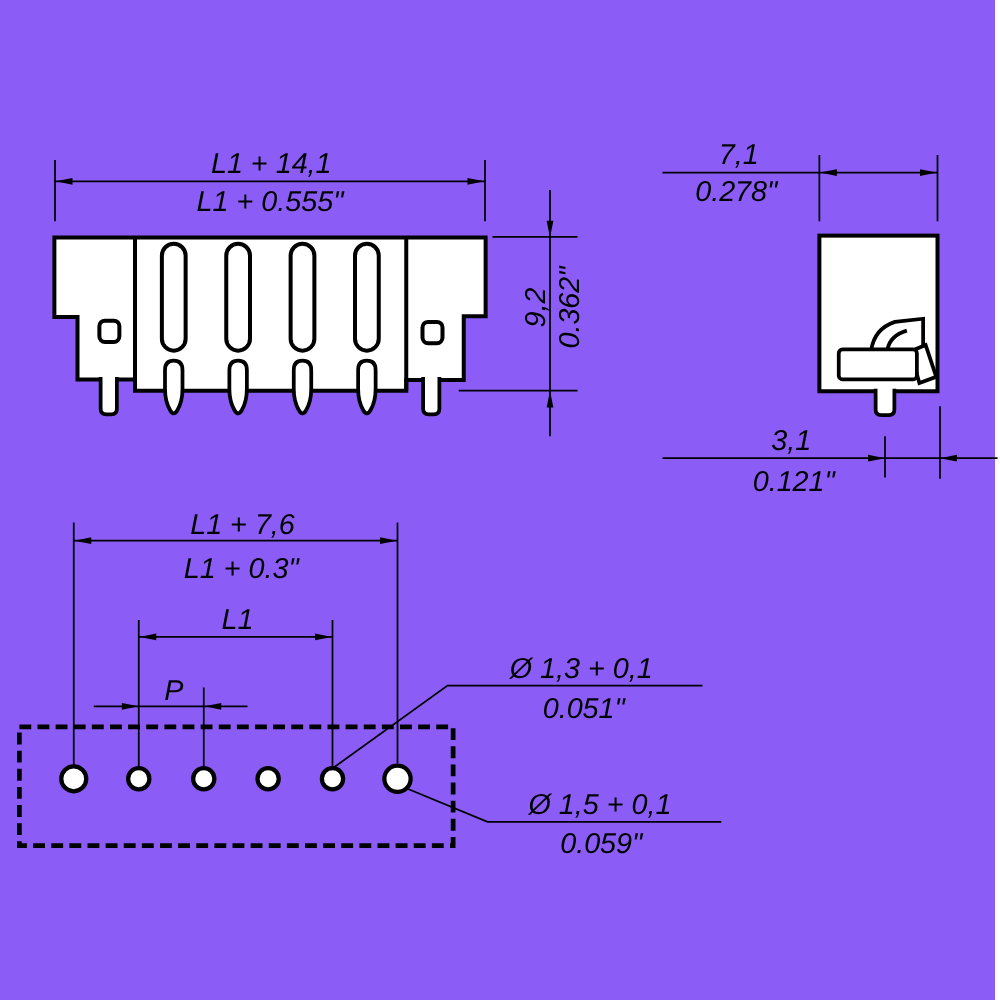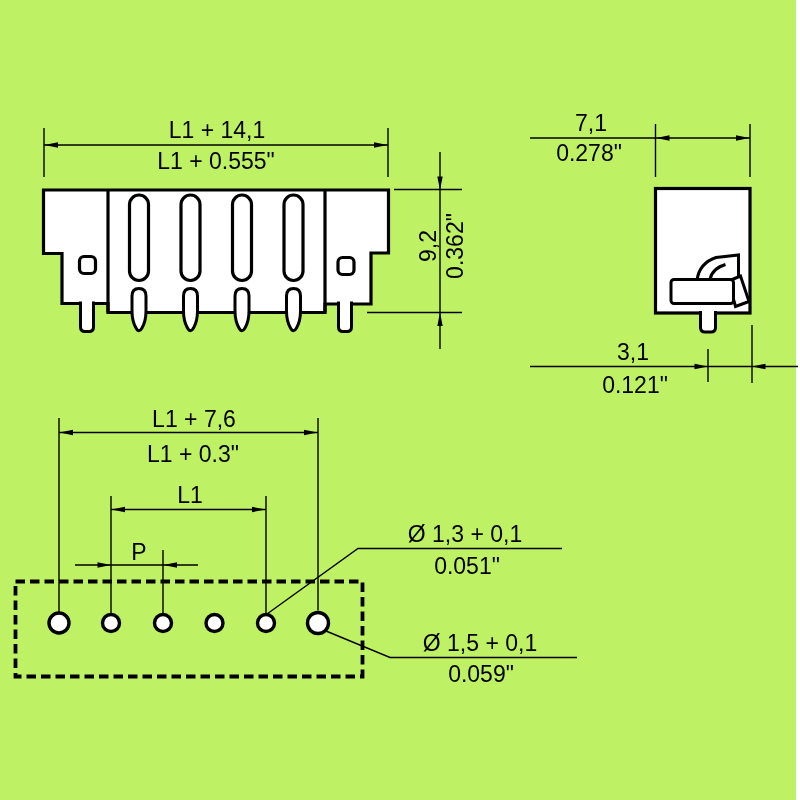--- a/index.html
+++ b/index.html
@@ -1,16 +1,16 @@
 <!DOCTYPE html>
 <html><head>
 <meta charset="utf-8">
 <style>
   html,body{margin:0;padding:0;background:#ffffff;}
-  .stage{width:796px;height:800px;position:relative;background:#bef264;}
+  .stage{width:796px;height:800px;position:relative;background:#8b5cf6;font-style:italic;}
   svg{display:block;}
   .dim-text{font-family:"Liberation Sans","DejaVu Sans",sans-serif;font-size:23px;fill:#000;}
   .outline{fill:#ffffff;stroke:#000;stroke-width:3.2;}
   .outline-thin{fill:#ffffff;stroke:#000;stroke-width:3;}
   .edge{stroke:#000;stroke-width:3.2;fill:none;}
   .thin{stroke:#000;stroke-width:1.4;fill:none;}
   .arrow{fill:#000;stroke:none;}
   .dashed{fill:none;stroke:#000;stroke-width:3.8;stroke-dasharray:9.5 5;}
   .hole{fill:#ffffff;stroke:#000;stroke-width:3.4;}
 </style>

